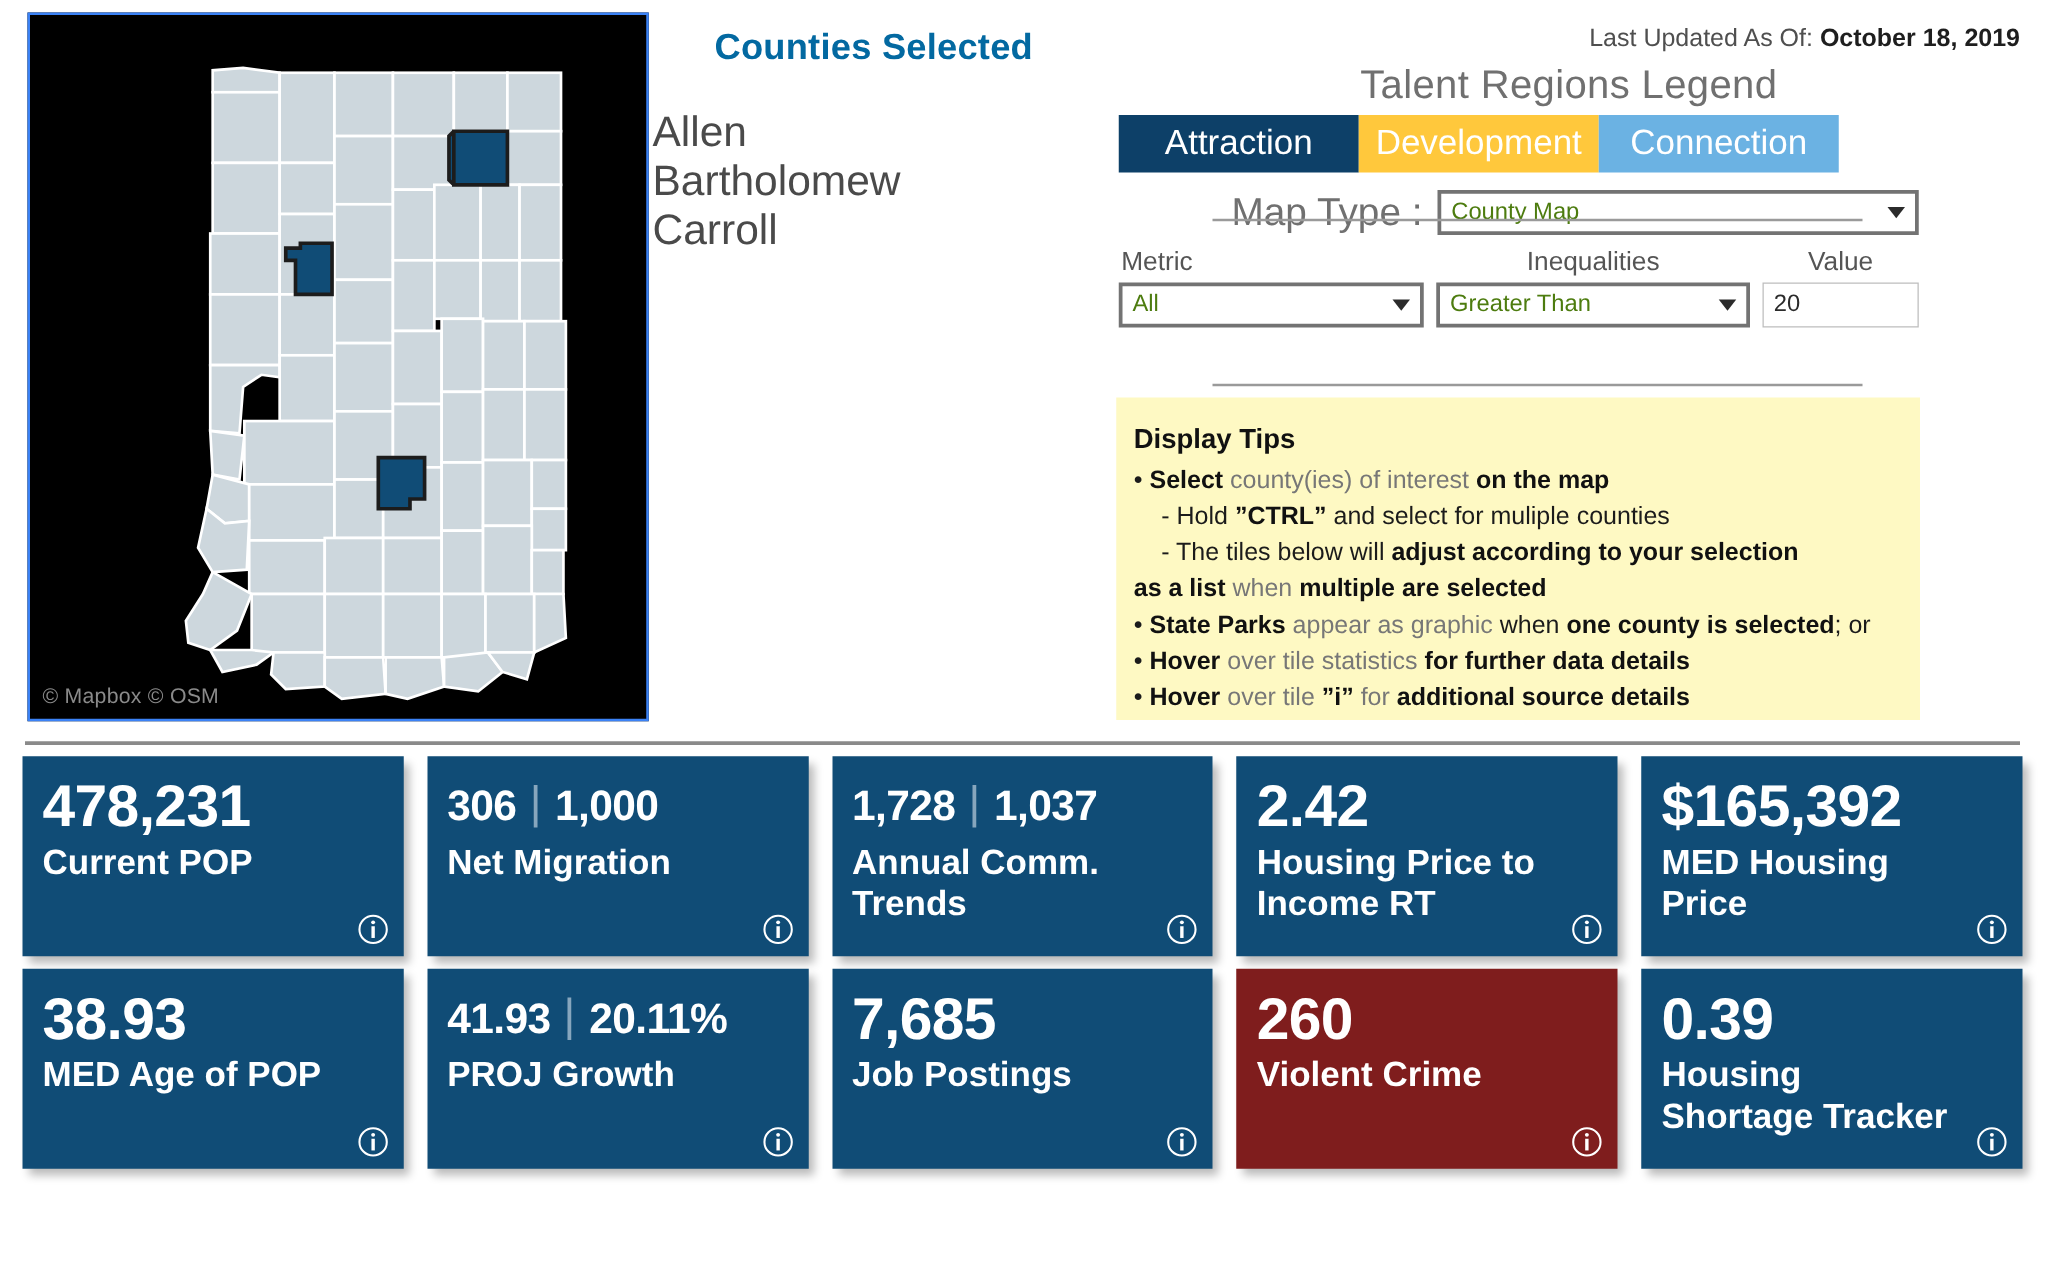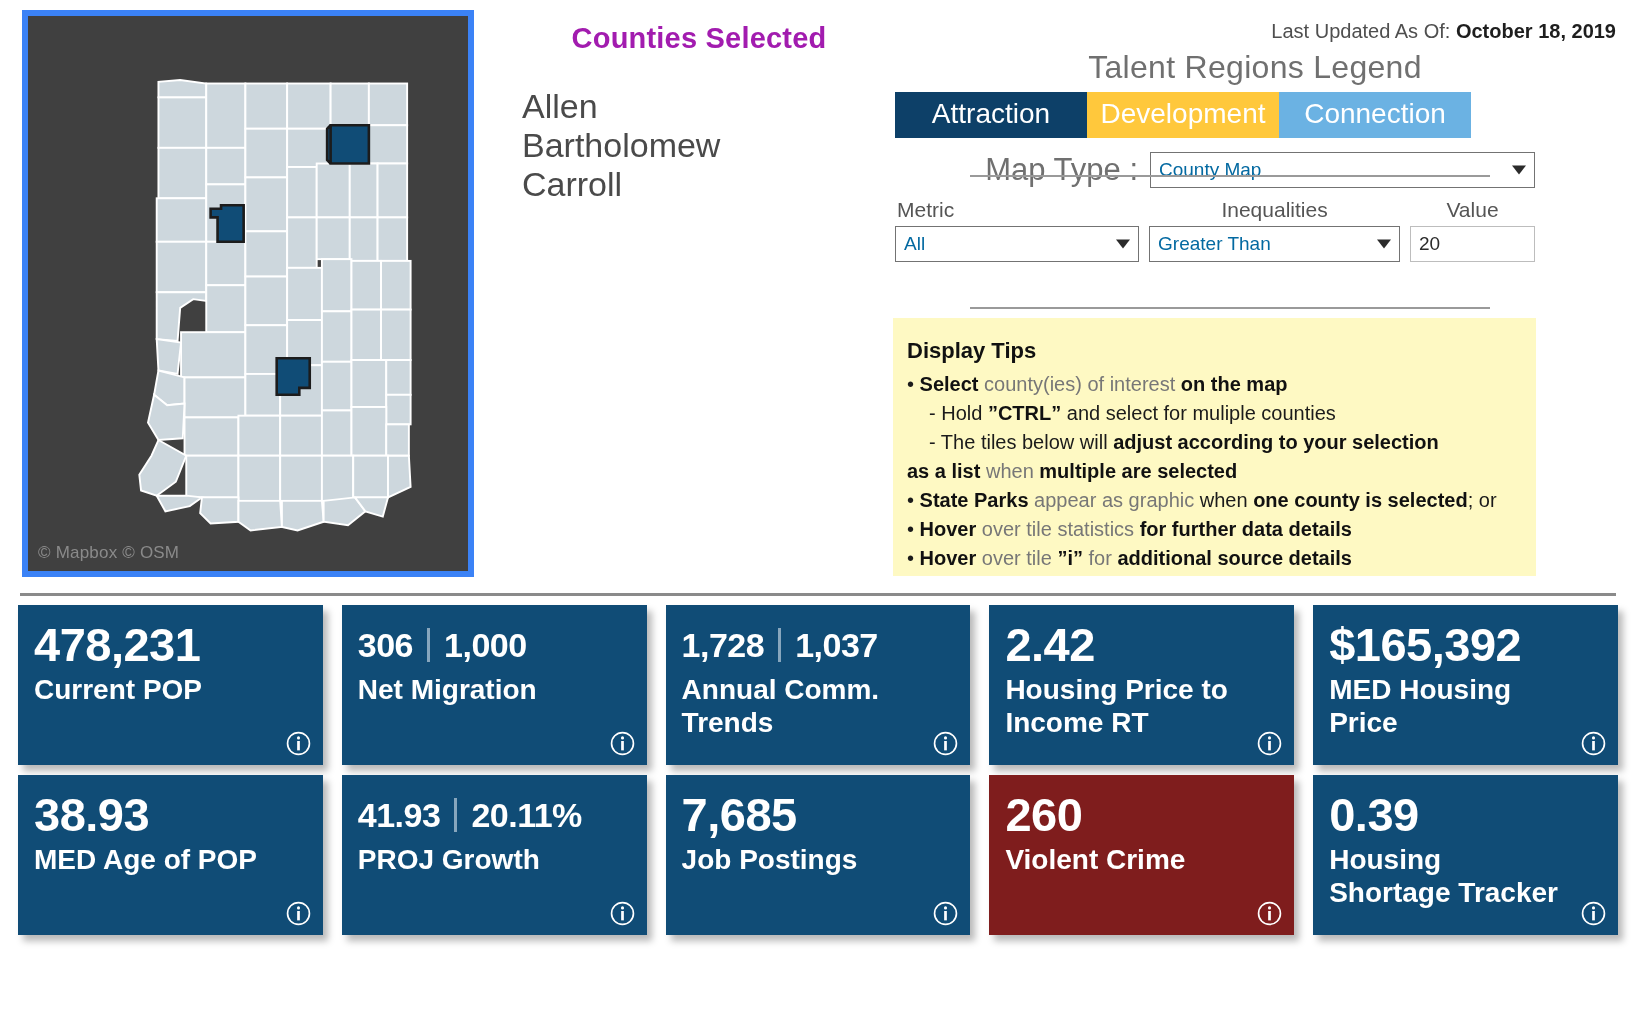--- a/index.html
+++ b/index.html
@@ -10,40 +10,40 @@
     overflow: hidden;
   }
   #app { position: relative; width: 1636px; height: 1026px; }
 
   
   .top-section { position: relative; height: 592px; }
 
   
   .map-panel {
     position: absolute; left: 22px; top: 10px;
-    width: 452px; height: 567px;
-    border: 6px solid #3b82f6;
-    background: #404040;
+    width: 497px; height: 567px;
+    border: 2px solid #3b82f6;
+    background: #000000;
     overflow: hidden;
   }
   .map-svg { display: block; width: 100%; height: 100%; }
   .map-attrib {
     position: absolute; left: 10px; bottom: 8px;
     font-size: 17px; color: #8a8a8a;
     letter-spacing: .2px;
     white-space: nowrap;
   }
 
   
   .counties-block {
     position: absolute; left: 519px; top: 22px; width: 360px;
   }
   .counties-title {
     text-align: center;
-    font-size: 29px; font-weight: bold; color: #a21caf;
+    font-size: 29px; font-weight: bold; color: #0369a1;
     letter-spacing: .2px;
   }
   .counties-list {
     margin-top: 32px;
     padding-left: 3px;
   }
   .county-item {
     font-size: 34px; color: #4a4a4a; line-height: 39px;
     font-weight: 400;
   }
@@ -83,26 +83,26 @@
   .maptype-row {
     display: flex; align-items: center; margin-top: 14px;
     margin-left: 5px; width: 640px;
   }
   .maptype-label {
     font-size: 31px; color: #707070; width: 255px;
     text-align: right; padding-right: 12px; white-space: nowrap;
   }
   .select-box {
     position: relative;
-    border: 1px solid #737373;
+    border: 3px solid #737373;
     background: #ffffff;
     height: 36px;
     display: flex; align-items: center;
     padding: 0 26px 0 8px;
-    font-size: 19px; color: #0369a1;
+    font-size: 19px; color: #4d7c0f;
   }
   .select-box .caret {
     position: absolute; right: 8px; top: 50%;
     transform: translateY(-50%);
     width: 0; height: 0;
     border-left: 7px solid transparent;
     border-right: 7px solid transparent;
     border-top: 9px solid #2b2b2b;
   }
   .maptype-select { flex: 1; }

